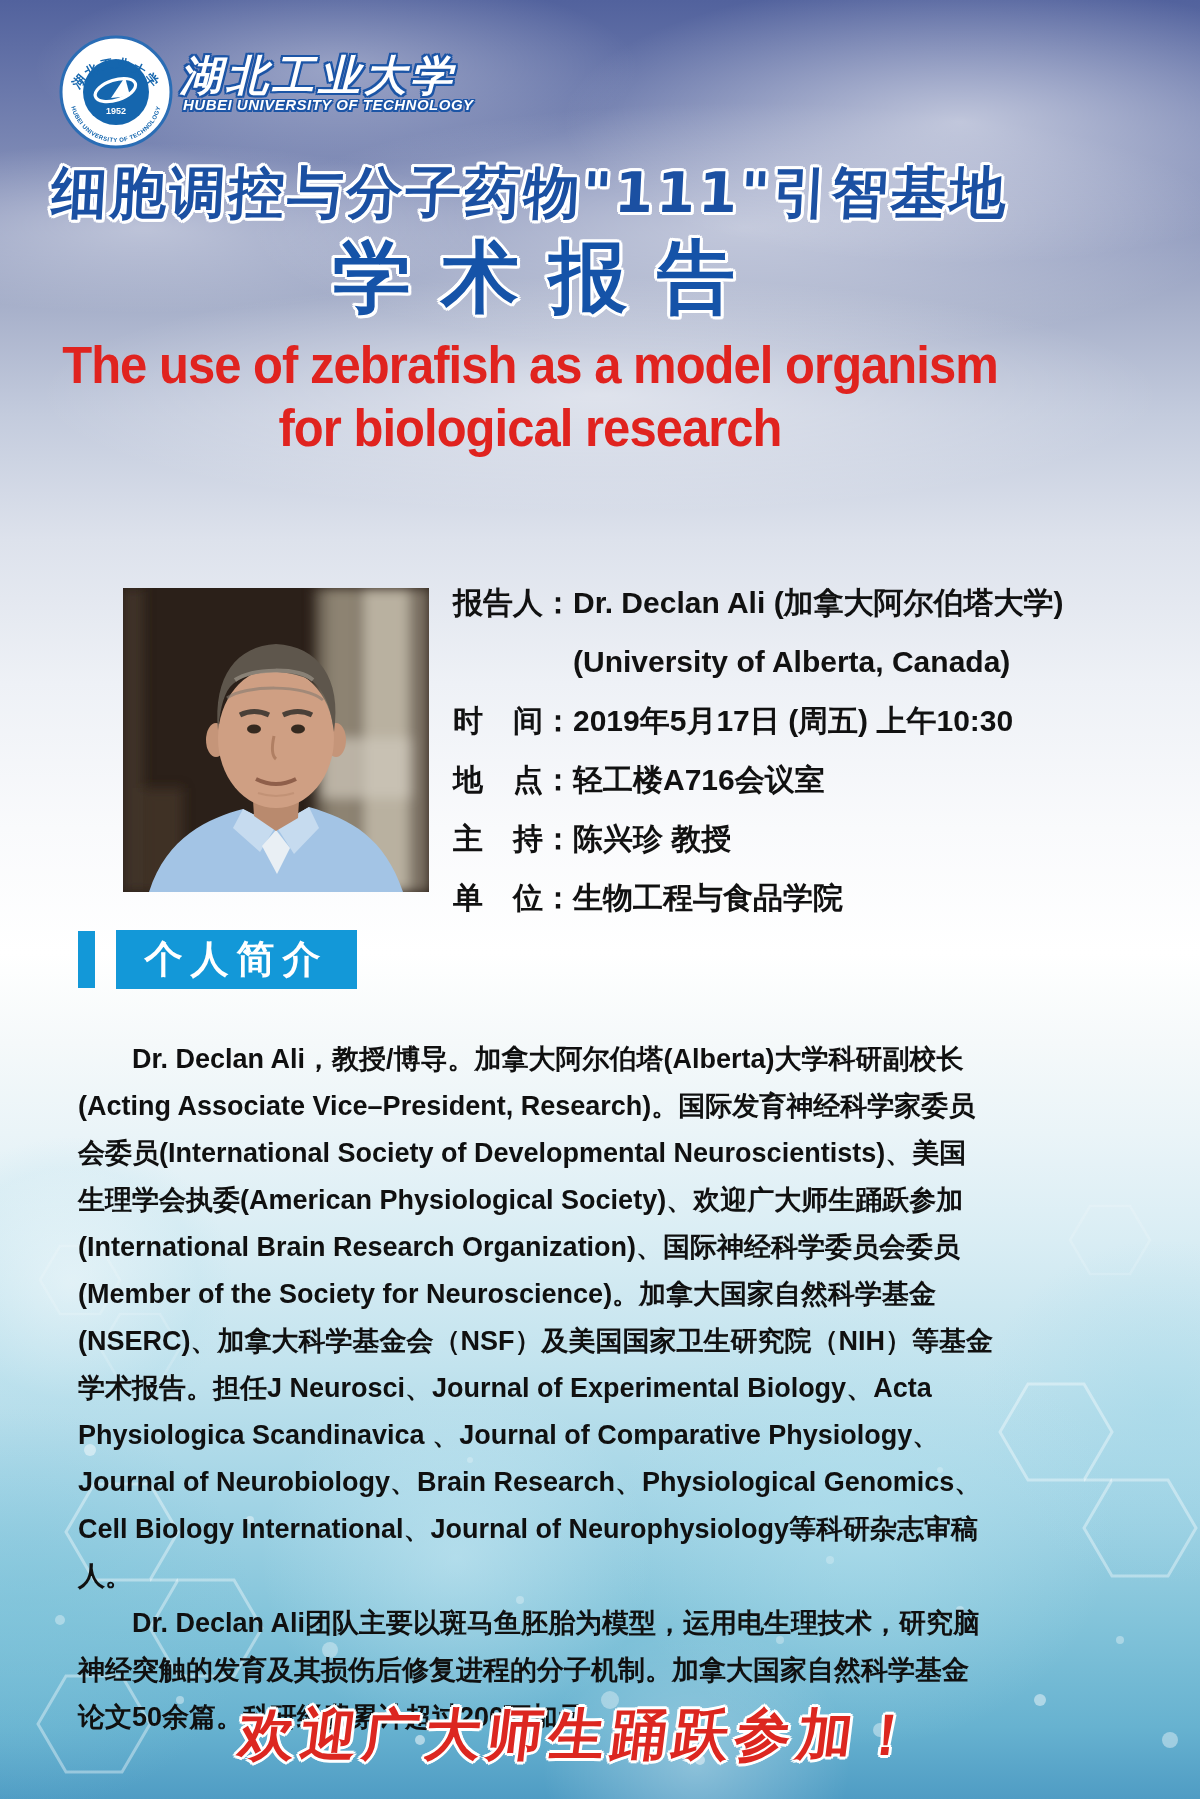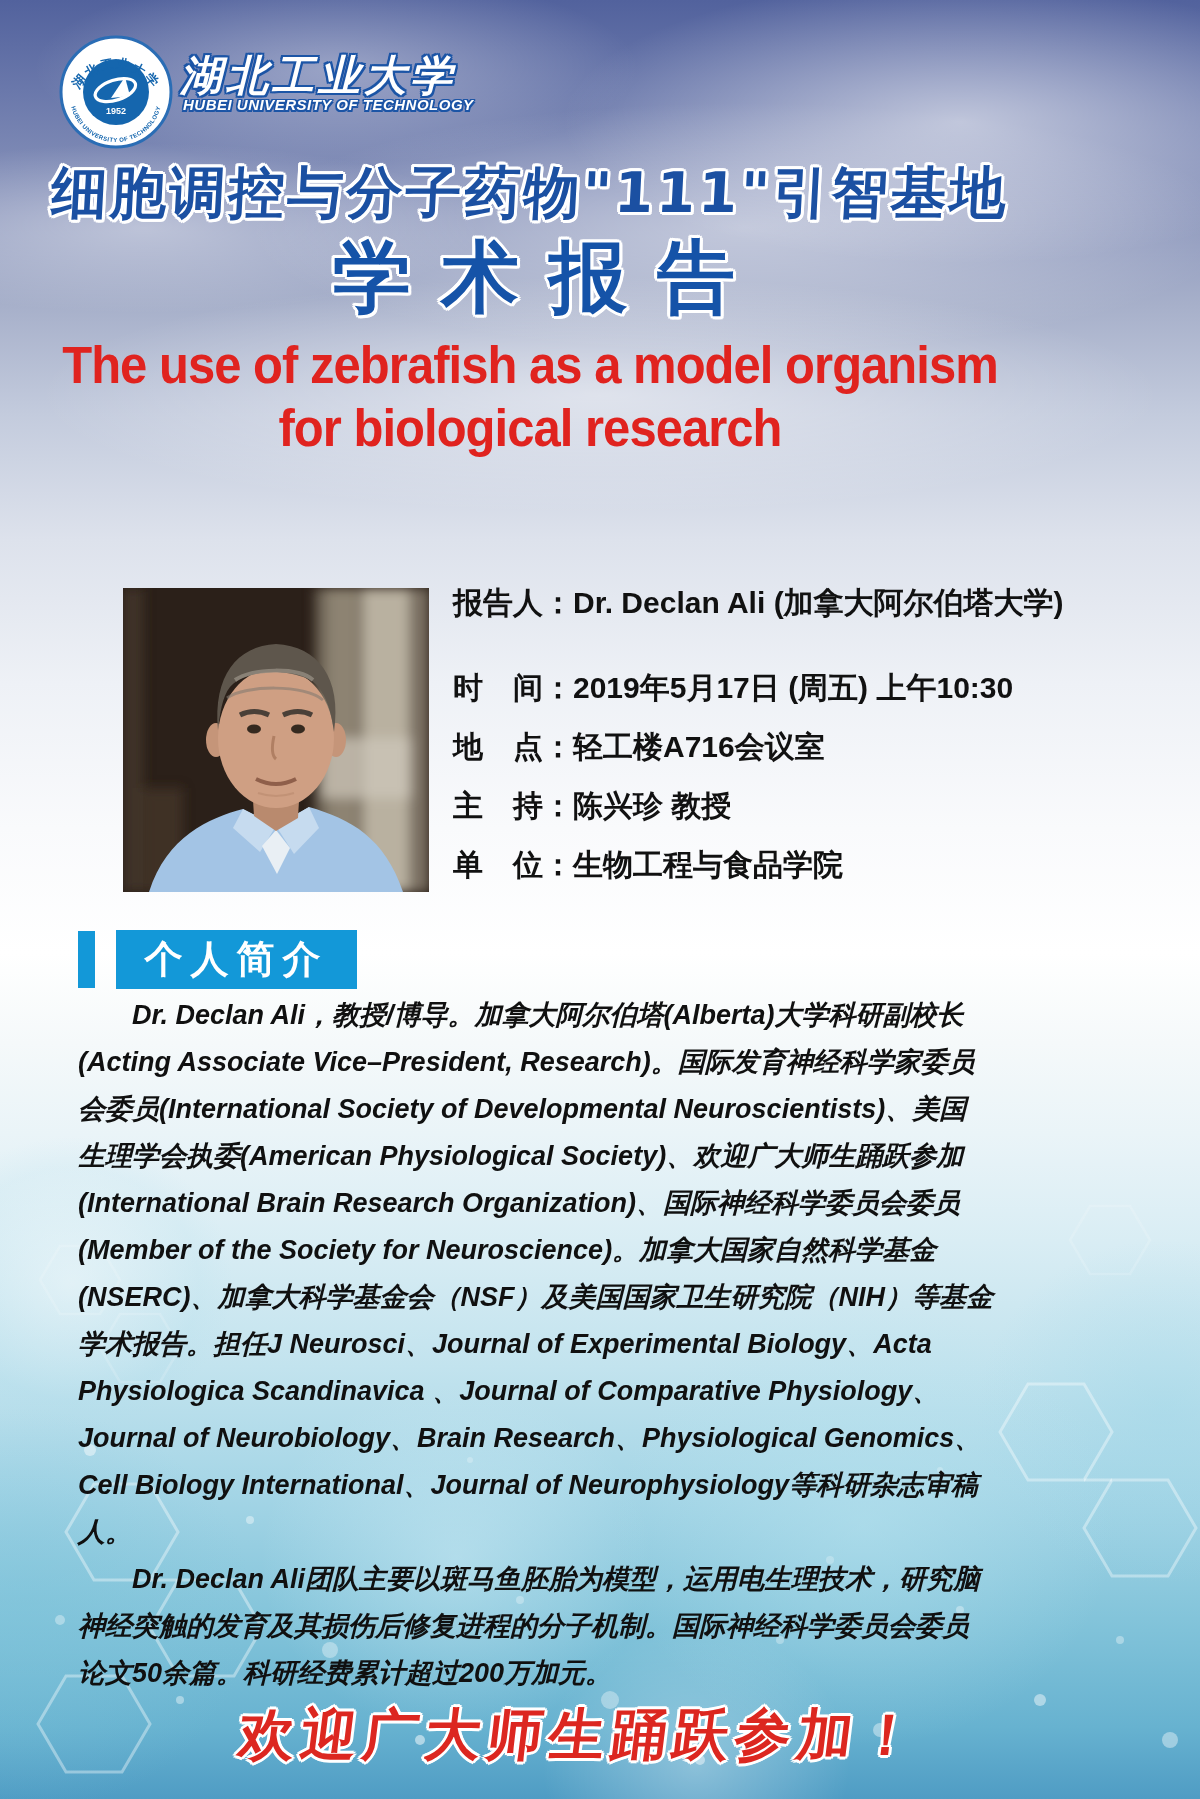--- a/index.html
+++ b/index.html
@@ -81,21 +81,21 @@
   .i-value{display:inline-block;}
 
   
   .sec-bar{position:absolute;left:78px;top:931px;width:17px;height:57px;background:#1398d8;}
   .sec-box{
     position:absolute;left:116px;top:930px;width:241px;height:59px;background:#1398d8;
     color:#fff;font-size:38px;font-weight:bold;letter-spacing:8px;
     display:flex;align-items:center;justify-content:center;
     font-family:"DejaVu Sans","Liberation Sans",sans-serif;white-space:nowrap;
   }
-  .bio{position:absolute;left:78px;top:992px;width:905px;font-style:italic;}
+  .bio{position:absolute;left:78px;top:1036px;width:905px;}
   .bio-line{
     font-size:27px;line-height:47px;font-weight:bold;color:#101010;white-space:nowrap;
     font-family:"Liberation Sans","DejaVu Sans",sans-serif;
   }
 
   
   .welcome{
     position:absolute;left:0;top:1698px;width:1160px;text-align:center;
     font-family:"DejaVu Sans","Liberation Sans",sans-serif;
     font-size:56px;font-weight:bold;color:#dc2720;letter-spacing:6px;white-space:nowrap;
@@ -216,20 +216,21 @@
     </svg>
   </div>
 
   <div class="info">
     <div class="info-row">
       <span class="i-label">报告人：</span>
       <span class="i-value">Dr. Declan Ali (加拿大阿尔伯塔大学)</span>
     </div>
     <div class="info-row">
       <span class="i-label"></span>
+      <span class="i-value">(University of Alberta, Canada)</span>
     </div>
     <div class="info-row">
       <span class="i-label">时　间：</span>
       <span class="i-value">2019年5月17日 (周五) 上午10:30</span>
     </div>
     <div class="info-row">
       <span class="i-label">地　点：</span>
       <span class="i-value">轻工楼A716会议室</span>
     </div>
     <div class="info-row">
@@ -251,19 +252,19 @@
       <div class="bio-line">生理学会执委(American Physiological Society)、欢迎广大师生踊跃参加</div>
       <div class="bio-line">(International Brain Research Organization)、国际神经科学委员会委员</div>
       <div class="bio-line">(Member of the Society for Neuroscience)。加拿大国家自然科学基金</div>
       <div class="bio-line">(NSERC)、加拿大科学基金会（NSF）及美国国家卫生研究院（NIH）等基金</div>
       <div class="bio-line">学术报告。担任J Neurosci、Journal of Experimental Biology、Acta</div>
       <div class="bio-line">Physiologica Scandinavica 、Journal of Comparative Physiology、</div>
       <div class="bio-line">Journal of Neurobiology、Brain Research、Physiological Genomics、</div>
       <div class="bio-line">Cell Biology International、Journal of Neurophysiology等科研杂志审稿</div>
       <div class="bio-line">人。</div>
       <div class="bio-line">　　Dr. Declan Ali团队主要以斑马鱼胚胎为模型，运用电生理技术，研究脑</div>
-      <div class="bio-line">神经突触的发育及其损伤后修复进程的分子机制。国际神经科学委员会委员</div>
+      <div class="bio-line">神经突触的发育及其损伤后修复进程的分子机制。加拿大国家自然科学基金</div>
       <div class="bio-line">论文50余篇。科研经费累计超过200万加元。</div>
     </div>
 
   <div class="welcome">欢迎广大师生踊跃参加！</div>
 
 </div>
 
 </body></html>

